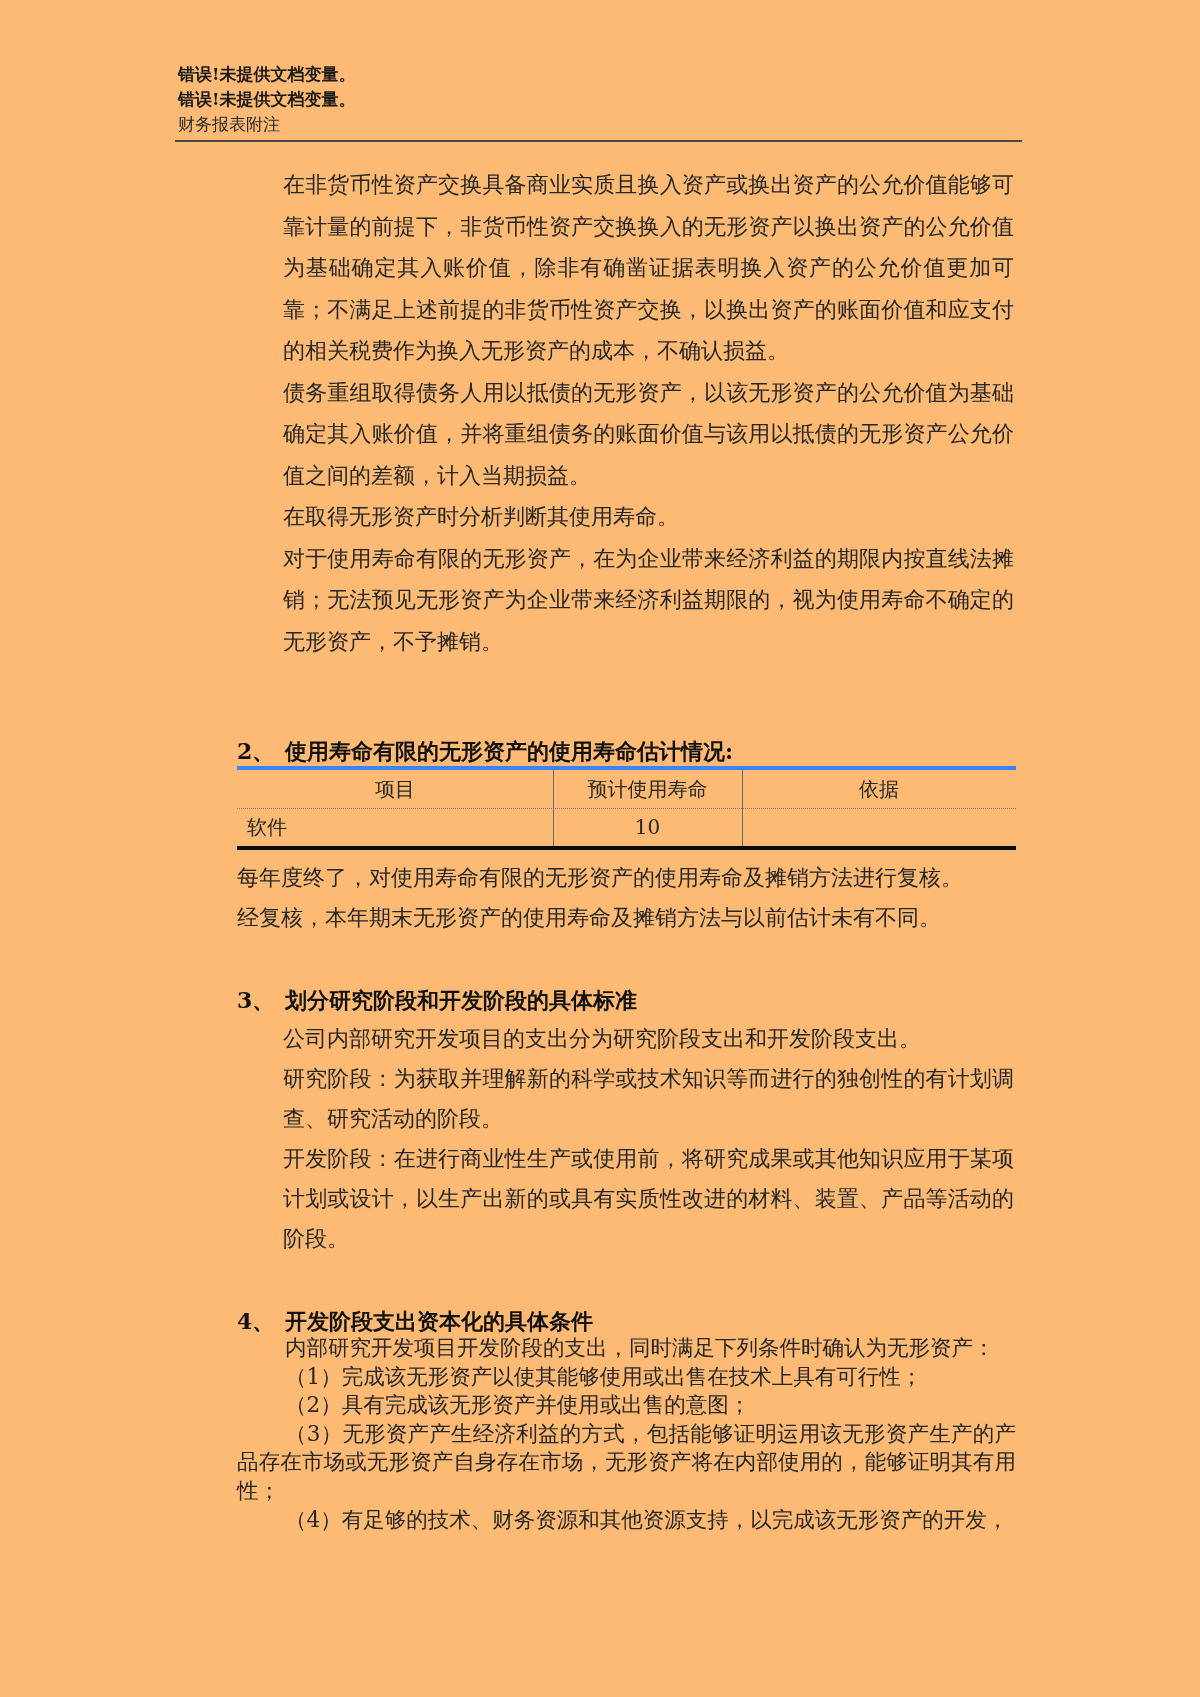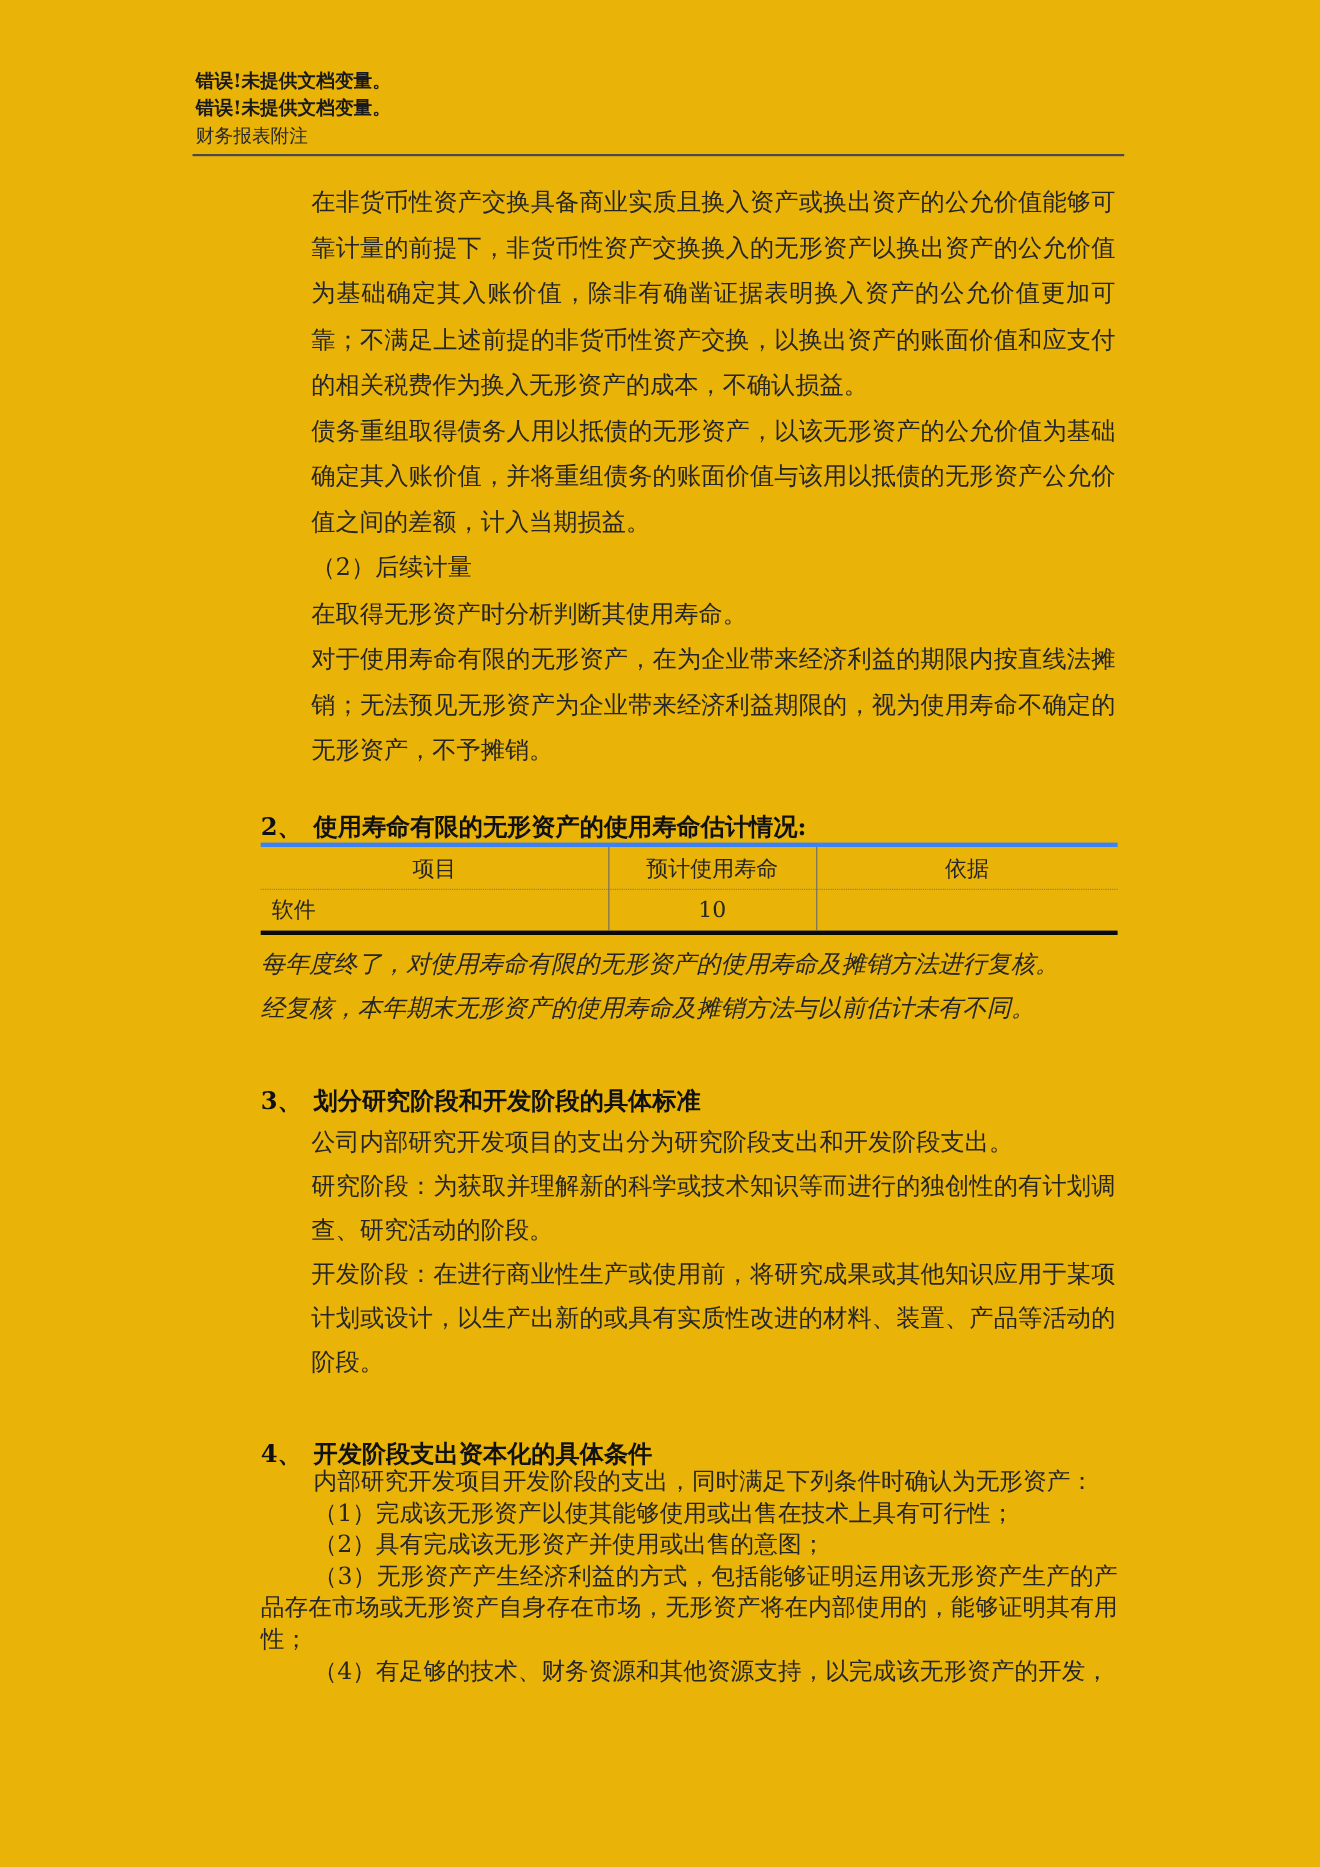--- a/index.html
+++ b/index.html
@@ -5,21 +5,21 @@
   html,body{margin:0;padding:0;}
   body{
     background:#ffffff;
     font-family:"DejaVu Serif","Liberation Serif",serif;
     color:#222222;
   }
   .page{
     position:relative;
     width:1200px;
     height:1697px;
-    background:#eab308;
+    background:#fdba74;
     overflow:hidden;
   }
   
   .hdr{
     position:absolute;
     left:178px; top:62px;
     font-size:17px;
     line-height:25px;
     color:#2a2a2a;
   }
@@ -75,21 +75,20 @@
     position:absolute;
     top:0;bottom:0;width:1px;
     background:#6a6a6a;
   }
   .vline.v1{left:316px;}
   .vline.v2{left:505px;}
   
   .after-table{
     left:237px; top:858px; width:779px;
     line-height:40px;
-    font-style:italic;
   }
   
   .sec3-body{
     left:283px; top:1019px; width:731px;
     line-height:40px;
   }
   
   .sec4-body{
     left:237px; top:1334px; width:779px;
     font-size:21.5px;
@@ -105,21 +104,20 @@
   <div class="hdr">
     <div class="b">错误!未提供文档变量。</div>
     <div class="b">错误!未提供文档变量。</div>
     <div>财务报表附注</div>
   </div>
   <div class="hdr-rule"></div>
 
   <div class="flow intro">
     <p>在非货币性资产交换具备商业实质且换入资产或换出资产的公允价值能够可靠计量的前提下，非货币性资产交换换入的无形资产以换出资产的公允价值为基础确定其入账价值，除非有确凿证据表明换入资产的公允价值更加可靠；不满足上述前提的非货币性资产交换，以换出资产的账面价值和应支付的相关税费作为换入无形资产的成本，不确认损益。</p>
     <p>债务重组取得债务人用以抵债的无形资产，以该无形资产的公允价值为基础确定其入账价值，并将重组债务的账面价值与该用以抵债的无形资产公允价值之间的差额，计入当期损益。</p>
-    <p>（2）后续计量</p>
     <p>在取得无形资产时分析判断其使用寿命。</p>
     <p>对于使用寿命有限的无形资产，在为企业带来经济利益的期限内按直线法摊销；无法预见无形资产为企业带来经济利益期限的，视为使用寿命不确定的无形资产，不予摊销。</p>
   </div>
 
   <div class="sec-head" style="top:737px;">
     <span class="sec-num">2、</span><span>使用寿命有限的无形资产的使用寿命估计情况:</span>
   </div>
 
   <div class="tbl">
     <div class="tbl-inner">

